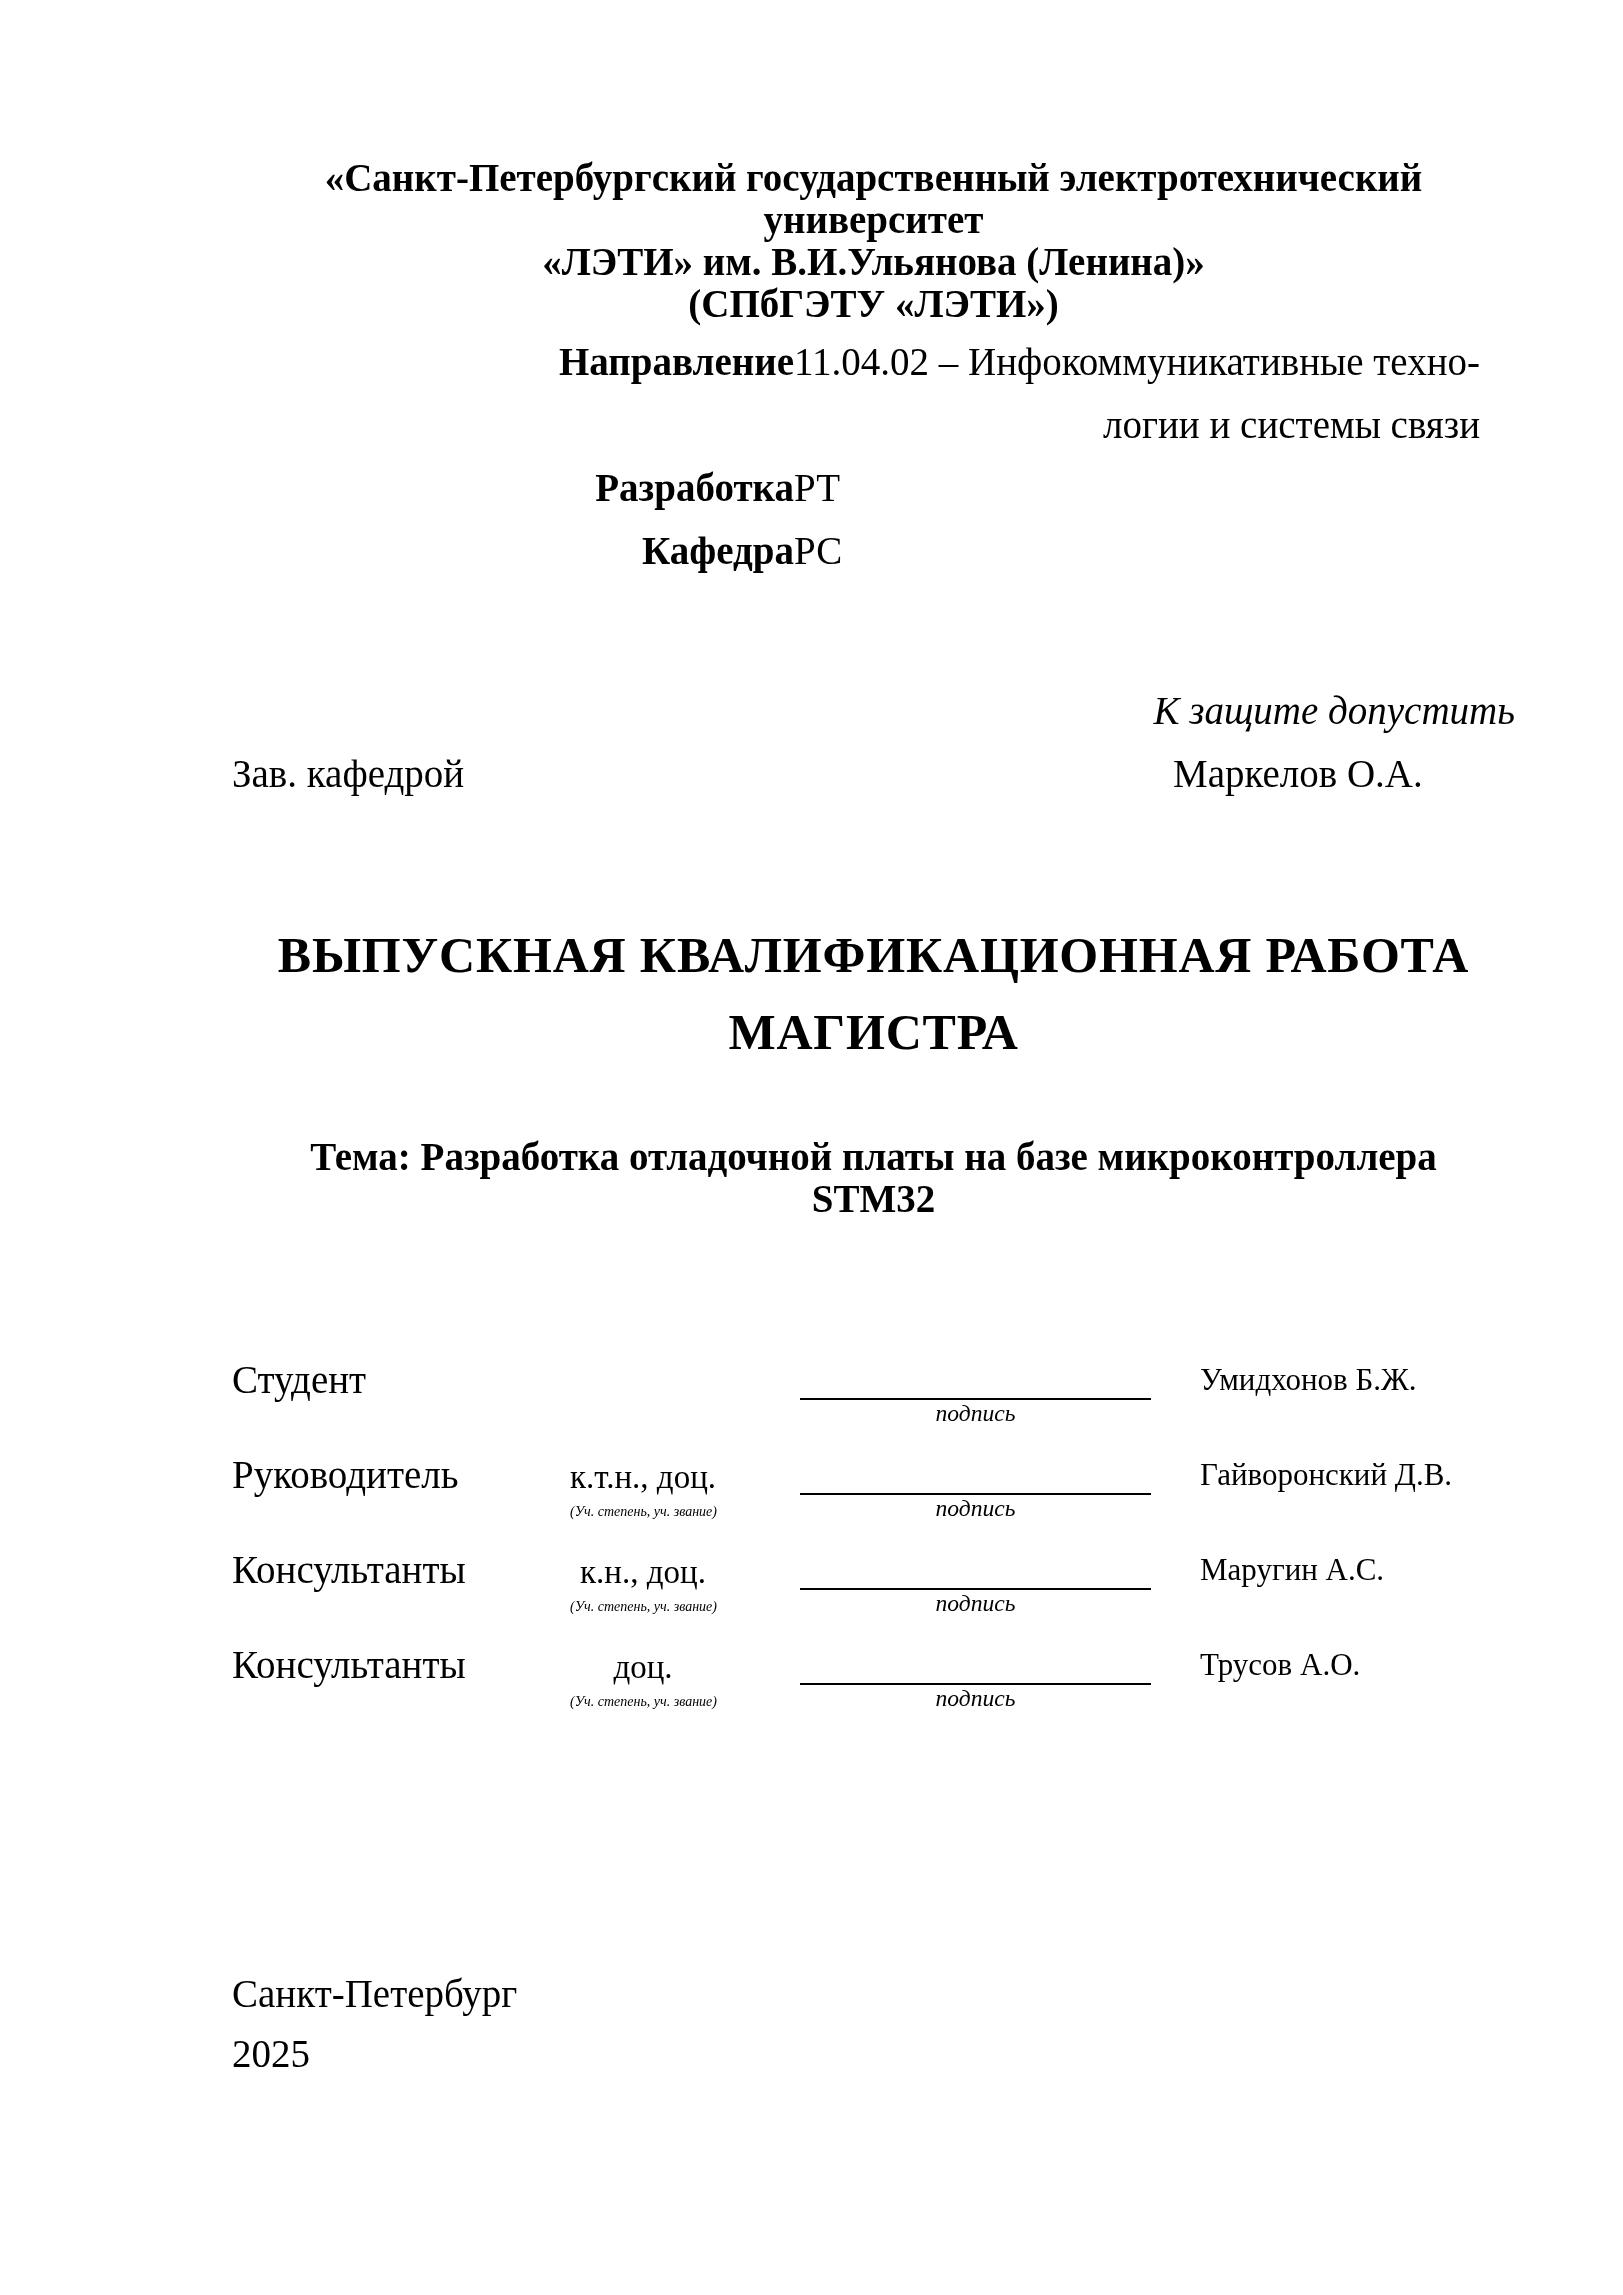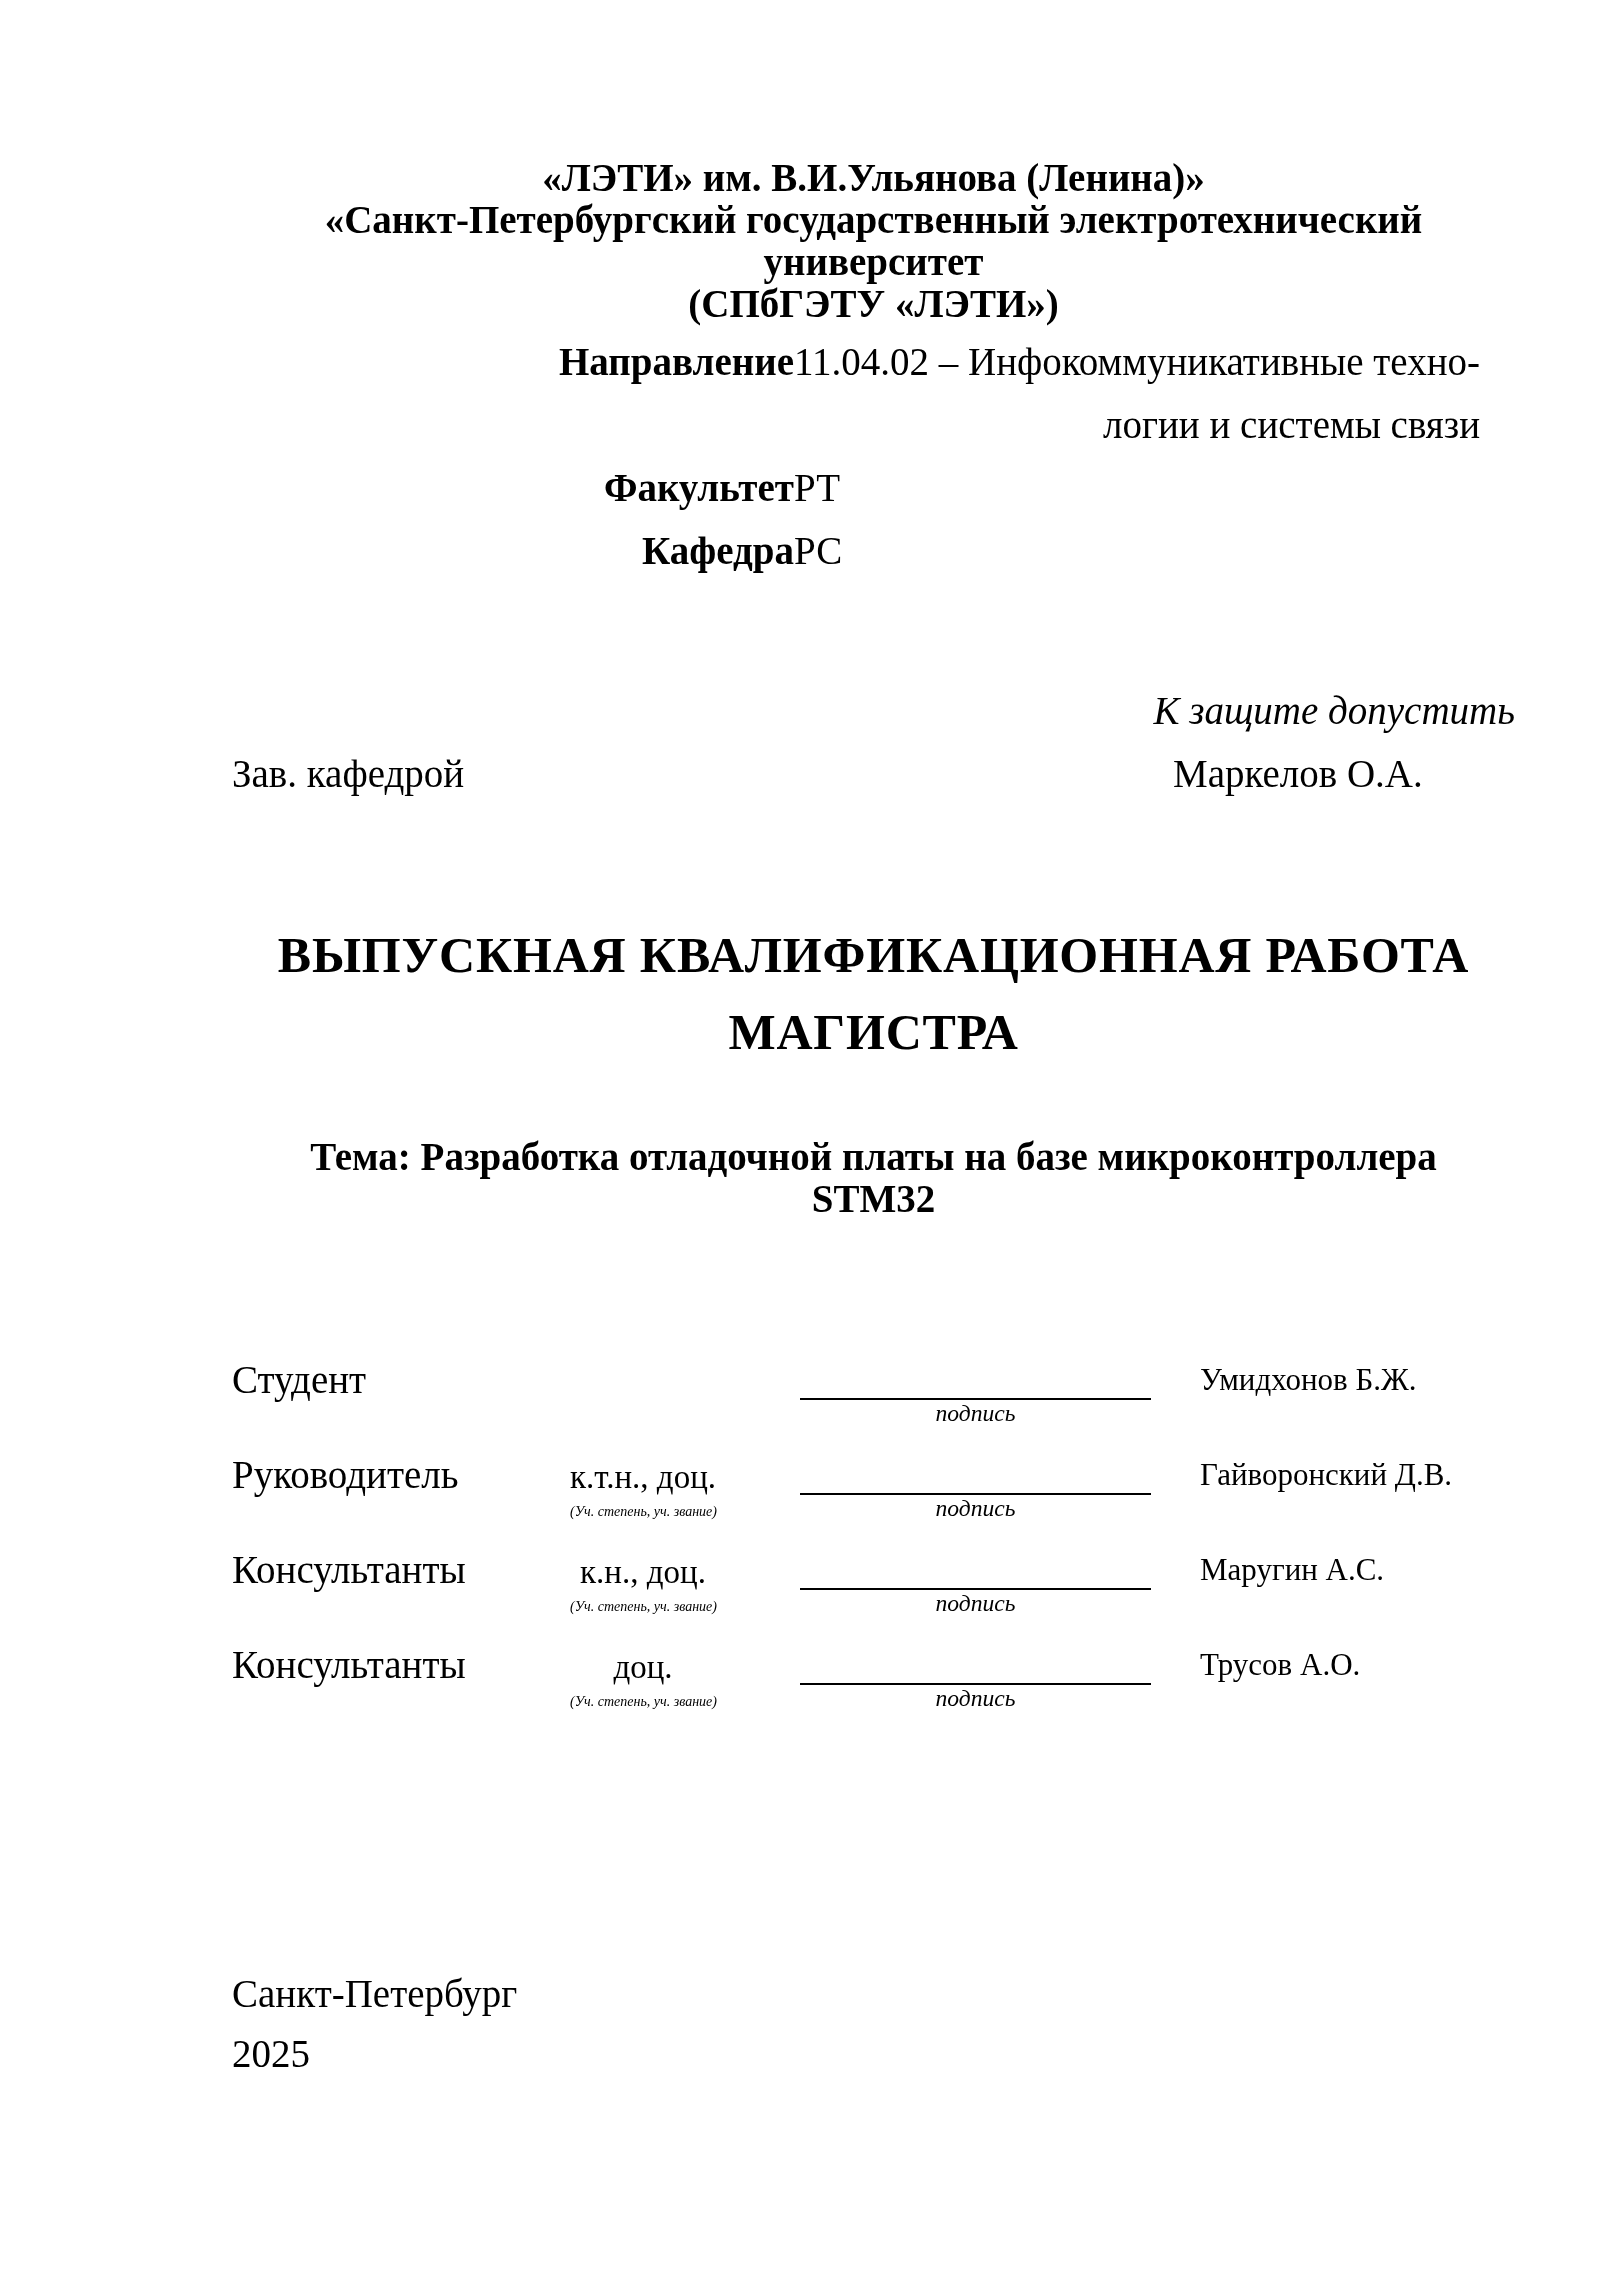--- a/index.html
+++ b/index.html
@@ -85,33 +85,33 @@
     font-size: 39px;
     line-height: 60px;
   }
 </style>
 </head>
 <body>
 
 <div class="page">
 
   <div class="block header-block">
+    <div>«Санкт-Петербургский государственный электротехнический университет</div>
     <div>«ЛЭТИ» им. В.И.Ульянова (Ленина)»</div>
-    <div>«Санкт-Петербургский государственный электротехнический университет</div>
     <div>(СПбГЭТУ «ЛЭТИ»)</div>
   </div>
 
   <div class="block info-block">
     <div class="info-row">
       <div class="info-label">Направление</div>
       <div class="info-value">11.04.02 – Инфокоммуникативные техно-
 логии и системы связи</div>
     </div>
     <div class="info-row">
-      <div class="info-label">Факультет</div>
+      <div class="info-label">Разработка</div>
       <div class="info-value">РТ</div>
     </div>
     <div class="info-row">
       <div class="info-label">Кафедра</div>
       <div class="info-value">РС</div>
     </div>
   </div>
 
   <div class="block admit-note">К защите допустить</div>
 

